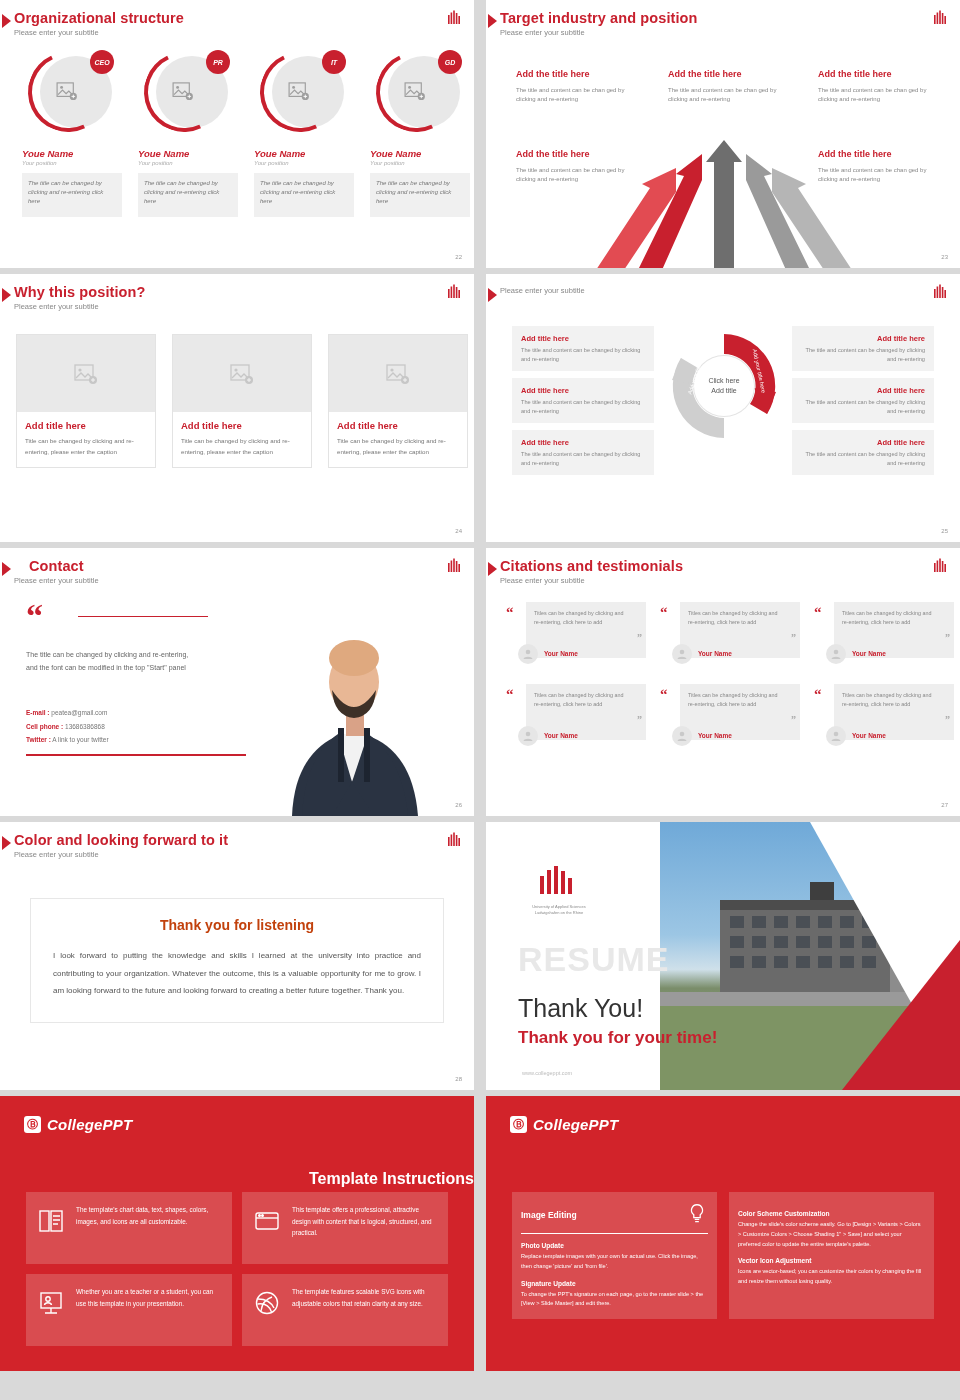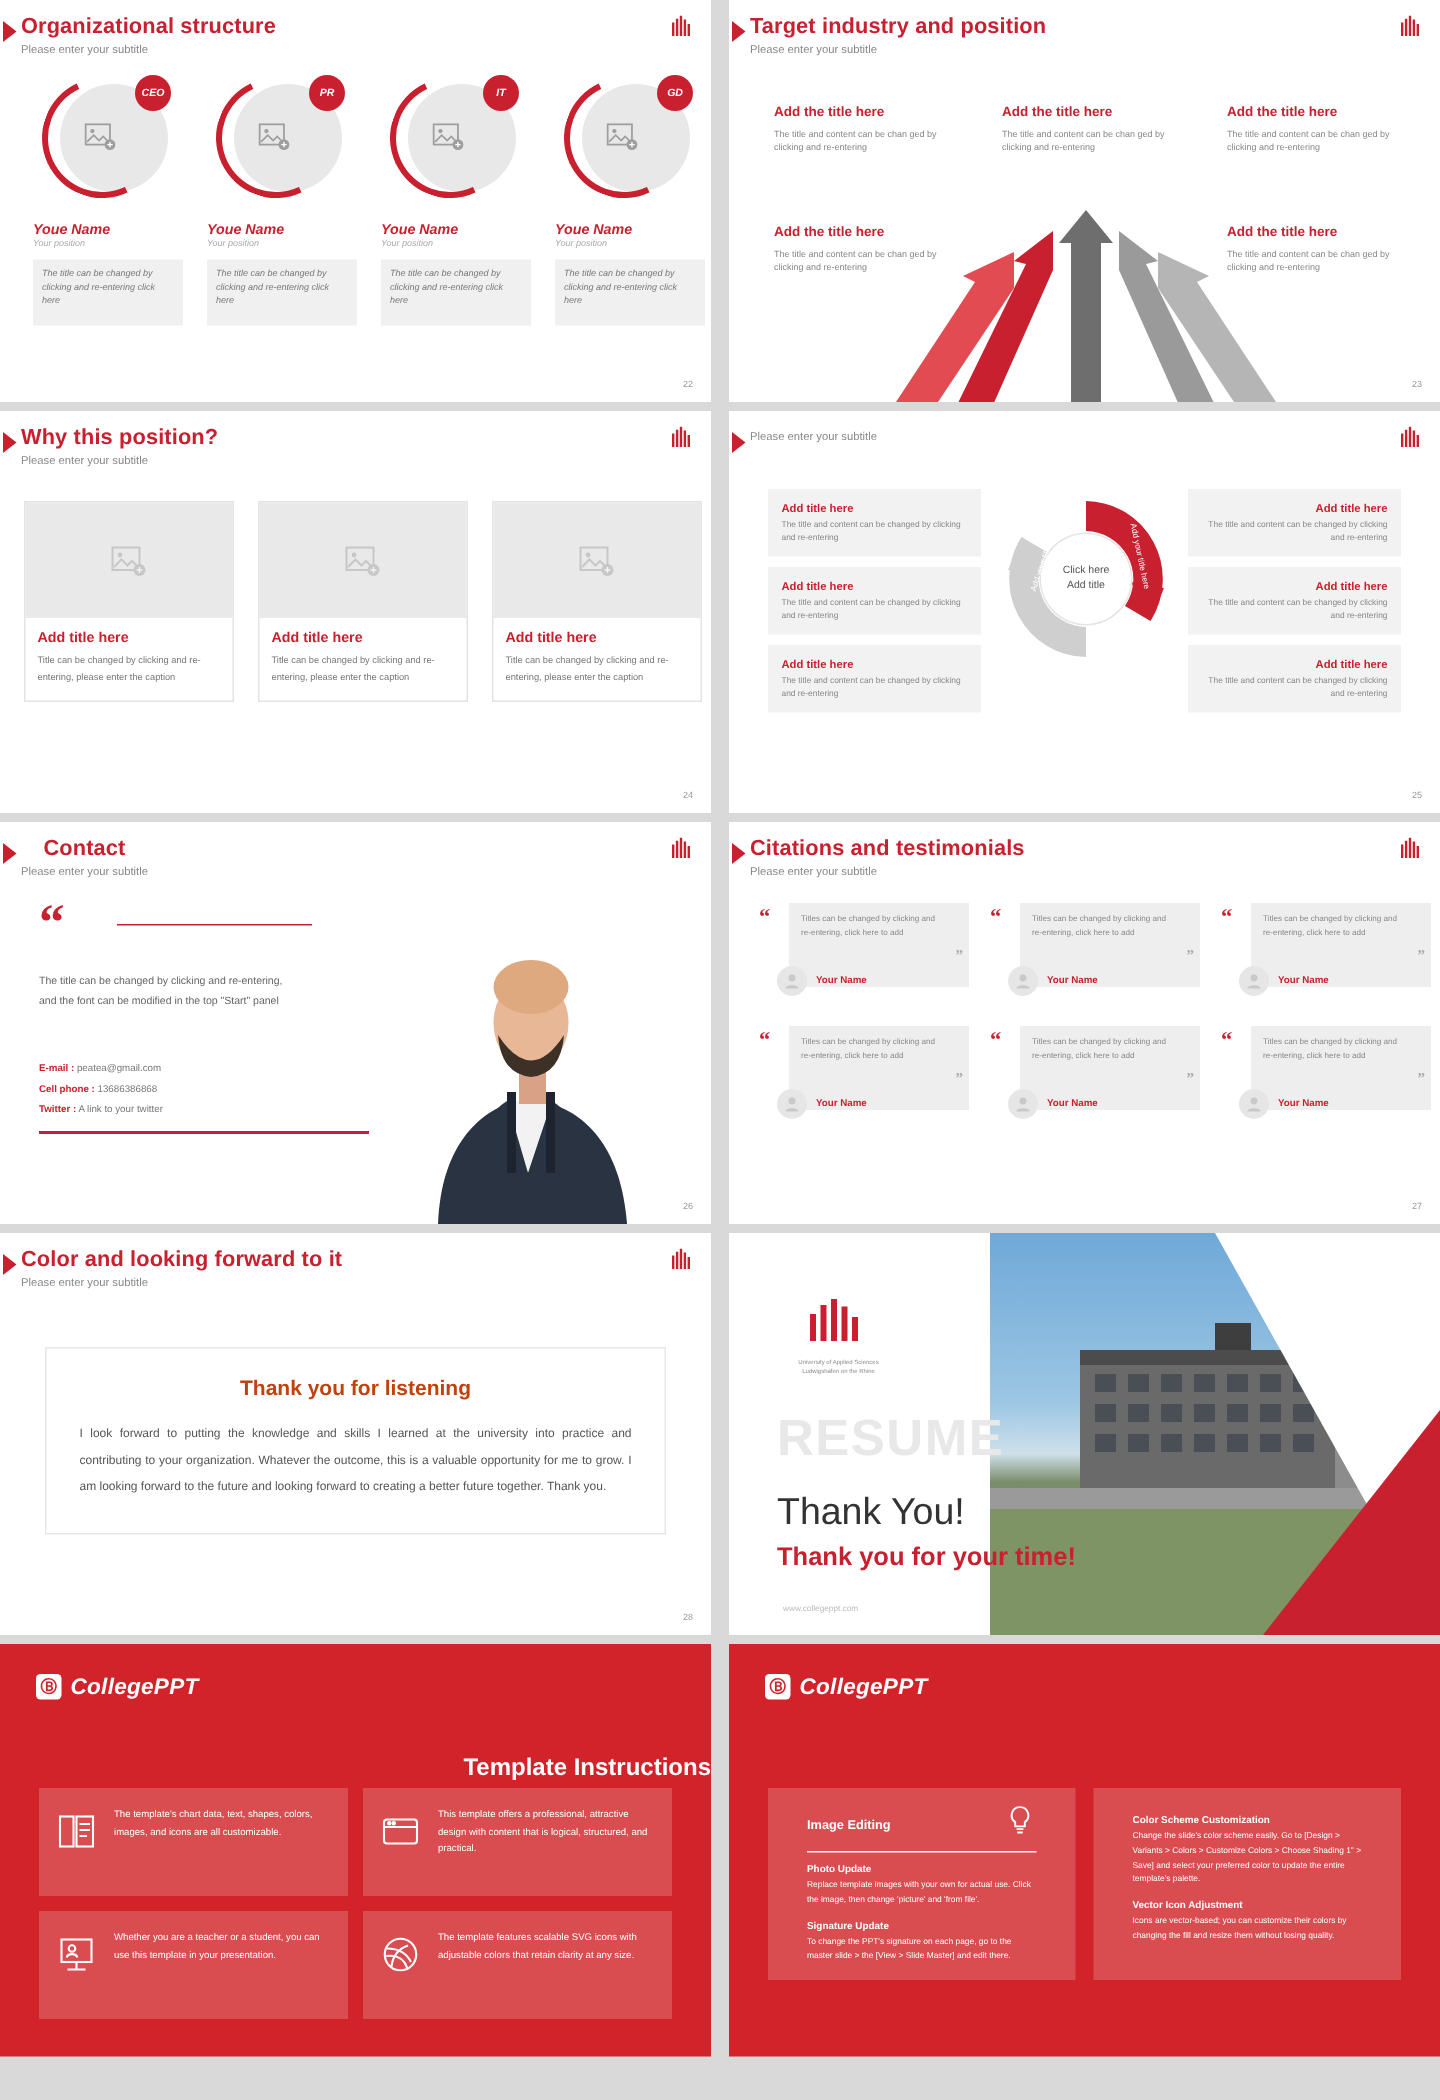--- a/index.html
+++ b/index.html
@@ -108,21 +108,21 @@
   .brand { position:absolute; left:24px; top:20px; display:flex; align-items:center; gap:6px; }
   .brand .bk { width:17px; height:17px; border-radius:3px; background:#fff; color:#d2232a; font-weight:bold;
                font-size:11px; display:flex; align-items:center; justify-content:center; font-family:"Liberation Serif",serif;}
   .brand .bt { font-size:15px; font-weight:bold; font-style:italic; letter-spacing:.2px; }
   .redttl { position:absolute; top:54px; width:100%; text-align:right; font-size:16px; font-weight:bold;margin-top:20px; }
   .igrid { position:absolute; left:26px; top:96px; width:422px; display:grid; grid-template-columns:1fr 1fr; gap:10px; }
   .icell { background:#d94c50; padding:12px 10px; display:flex; gap:10px; align-items:flex-start; min-height:72px; }
   .icell .ic { flex:0 0 30px; display:flex; align-items:center; justify-content:center; padding-top:4px;}
   .icell .tx { font-size:6.4px; line-height:1.8; }
   .tgrid2 { position:absolute; left:26px; top:96px; width:422px; display:grid; grid-template-columns:1fr 1fr; gap:12px; }
-  .tcell { background:#d94c50; padding:10px 26px; }
+  .tcell { background:#d94c50; padding:10px 9px; }
   .tcell .hd { display:flex; align-items:center; justify-content:space-between; border-bottom:1px solid #fff; padding-bottom:5px; }
   .tcell .hd .h { font-size:8.5px; font-weight:bold; }
   .tcell .sec { margin-top:8px; }
   .tcell .sh { font-size:6.6px; font-weight:bold; margin-bottom:3px; }
   .tcell .sb { font-size:5.6px; line-height:1.75; }
 </style>
 </head>
 <body>
 
 <div class="grid">

